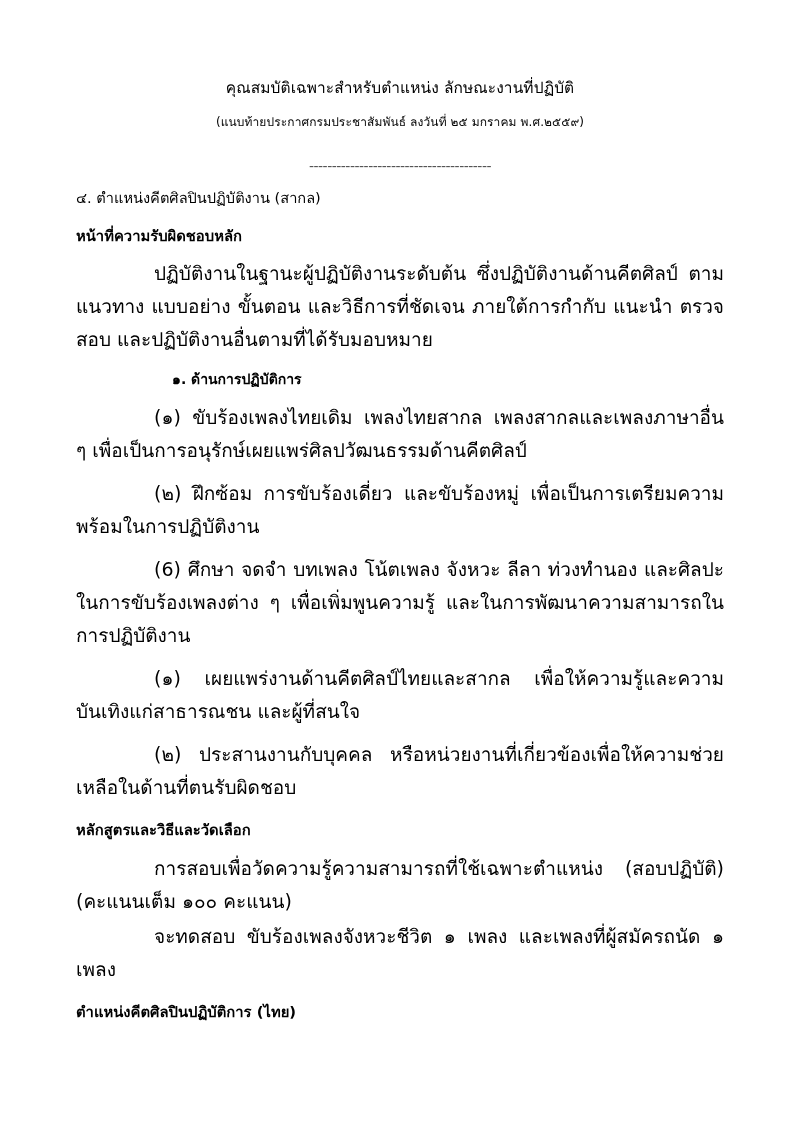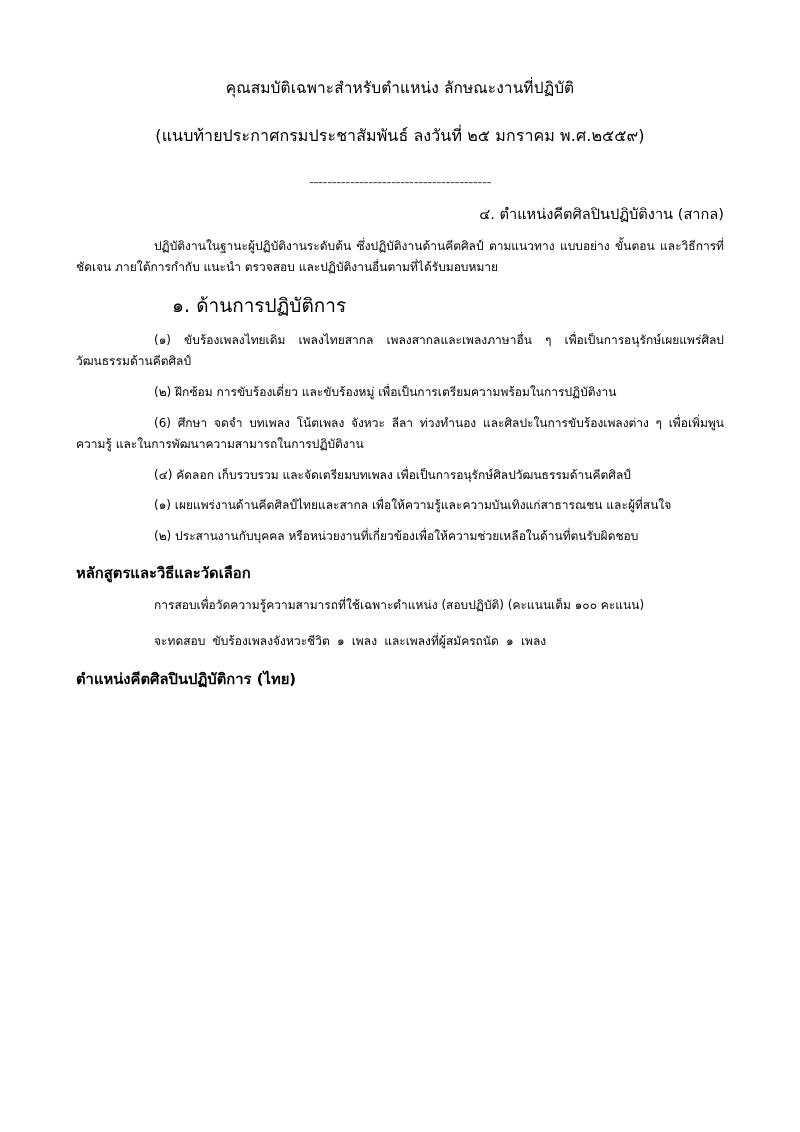--- a/index.html
+++ b/index.html
@@ -25,96 +25,95 @@
   .title-block {
     text-align: center;
     margin-top: 8px;
   }
   .title-line-1 {
     font-size: 15.5px;
     letter-spacing: 0.1px;
     line-height: 1.6;
   }
   .title-line-2 {
-    font-size: 16px;
+    font-size: 12px;
     letter-spacing: 0.1px;
     line-height: 1.6;
-    margin-top: 22px;
+    margin-top: 12px;
   }
   .rule {
     text-align: center;
     margin-top: 26px;
     margin-bottom: 12px;
     font-size: 14px;
     color: #555;
     letter-spacing: -0.5px;
   }
   .line {
     font-size: 14.6px;
     line-height: 1.62;
     margin-top: 11px;
-    text-align: right;
+    text-align: left;
   }
   .para {
-    font-size: 12px;
+    font-size: 19px;
     line-height: 1.74;
     margin-top: 10px;
     text-align: justify;
     text-justify: inter-word;
   }
   .para .ind {
     display: inline-block;
     width: 78px;
   }
   .para .ind-sm {
     display: inline-block;
     width: 58px;
   }
   .heading {
     font-size: 14.8px;
     font-weight: bold;
     margin-top: 14px;
     line-height: 1.6;
   }
   .subheading {
-    font-size: 19px;
-    font-weight: normal;
+    font-size: 14px;
+    font-weight: bold;
     margin-top: 12px;
     margin-left: 96px;
     line-height: 1.6;
   }
   .tight {
-    margin-top: 16px;
-    font-family: Liberation Mono, monospace;
+    margin-top: 2px;
   }
 </style>
 </head>
 <body>
 
 <div class="page">
 
   <div class="title-block">
     <div class="title-line-1">คุณสมบัติเฉพาะสำหรับตำแหน่ง  ลักษณะงานที่ปฏิบัติ</div>
     <div class="title-line-2">(แนบท้ายประกาศกรมประชาสัมพันธ์ ลงวันที่ ๒๕  มกราคม  พ.ศ.๒๕๕๙)</div>
   </div>
 
   <div class="rule">----------------------------------------</div>
 
   <div class="line">๔. ตำแหน่งคีตศิลปินปฏิบัติงาน (สากล)</div>
 
+  <div class="heading">หน้าที่ความรับผิดชอบหลัก</div>
 
   <div class="para"><span class="ind"></span><span>ปฏิบัติงานในฐานะผู้ปฏิบัติงานระดับต้น ซึ่งปฏิบัติงานด้านคีตศิลป์ ตามแนวทาง แบบอย่าง ขั้นตอน และวิธีการที่ชัดเจน ภายใต้การกำกับ แนะนำ ตรวจสอบ และปฏิบัติงานอื่นตามที่ได้รับมอบหมาย</span></div>
 
 
   <div class="subheading">๑. ด้านการปฏิบัติการ</div>
 
   <div class="para"><span class="ind"></span><span>(๑)  ขับร้องเพลงไทยเดิม เพลงไทยสากล เพลงสากลและเพลงภาษาอื่น ๆ  เพื่อเป็นการอนุรักษ์เผยแพร่ศิลปวัฒนธรรมด้านคีตศิลป์</span></div>
   <div class="para"><span class="ind"></span><span>(๒)  ฝึกซ้อม การขับร้องเดี่ยว และขับร้องหมู่  เพื่อเป็นการเตรียมความพร้อมในการปฏิบัติงาน</span></div>
   <div class="para"><span class="ind"></span><span>(6)  ศึกษา จดจำ บทเพลง โน้ตเพลง จังหวะ ลีลา ท่วงทำนอง และศิลปะในการขับร้องเพลงต่าง ๆ เพื่อเพิ่มพูนความรู้ และในการพัฒนาความสามารถในการปฏิบัติงาน</span></div>
-  <div class="para"><span class="ind"></span><span>(๔)  คัดลอก เก็บรวบรวม และจัดเตรียมบทเพลง เพื่อเป็นการอนุรักษ์ศิลปวัฒนธรรมด้านคีตศิลป์</span></div>
 
 
   <div class="para"><span class="ind"></span><span>(๑)  เผยแพร่งานด้านคีตศิลป์ไทยและสากล เพื่อให้ความรู้และความบันเทิงแก่สาธารณชน  และผู้ที่สนใจ</span></div>
   <div class="para"><span class="ind"></span><span>(๒)  ประสานงานกับบุคคล หรือหน่วยงานที่เกี่ยวข้องเพื่อให้ความช่วยเหลือในด้านที่ตนรับผิดชอบ</span></div>
 
   <div class="heading">หลักสูตรและวิธีและวัดเลือก</div>
 
   <div class="para"><span class="ind"></span><span>การสอบเพื่อวัดความรู้ความสามารถที่ใช้เฉพาะตำแหน่ง (สอบปฏิบัติ) (คะแนนเต็ม ๑๐๐ คะแนน)</span></div>
 
   <div class="para tight"><span class="ind"></span><span>จะทดสอบ   ขับร้องเพลงจังหวะชีวิต ๑ เพลง และเพลงที่ผู้สมัครถนัด ๑ เพลง</span></div>

